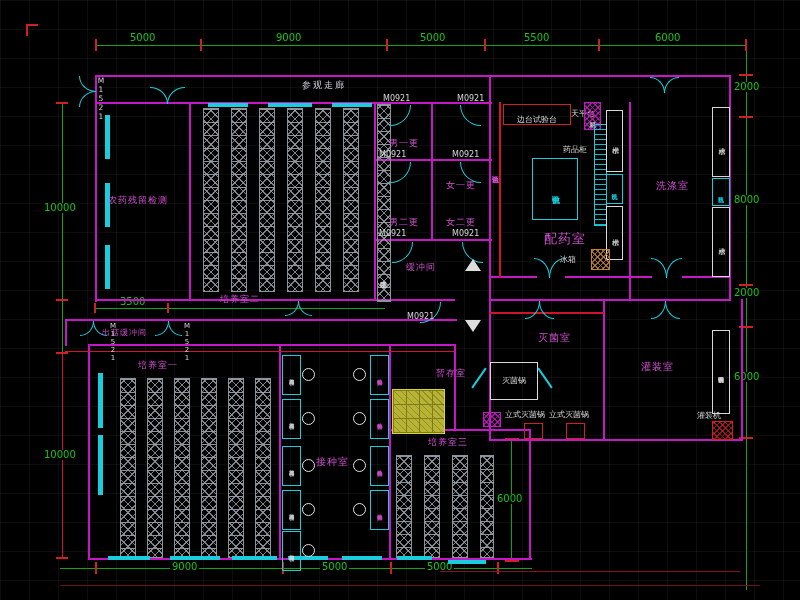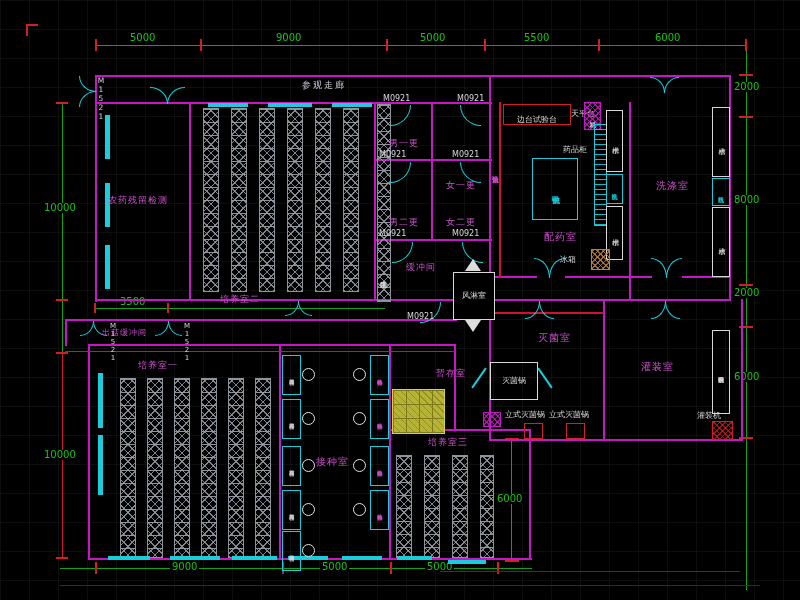--- a/index.html
+++ b/index.html
@@ -205,23 +205,20 @@
   <div class="arc a-bl" style="left:665px;top:301px;width:14px;height:17px;"></div>
   <div class="arc a-br" style="left:525px;top:301px;width:14px;height:17px;"></div>
   <div class="arc a-bl" style="left:539px;top:301px;width:14px;height:17px;"></div>
   <div class="arc a-br" style="left:80px;top:321px;width:13px;height:14px;"></div>
   <div class="arc a-bl" style="left:93px;top:321px;width:13px;height:14px;"></div>
   <div class="arc a-br" style="left:155px;top:321px;width:13px;height:14px;"></div>
   <div class="arc a-bl" style="left:168px;top:321px;width:13px;height:14px;"></div>
   <div class="arc a-br" style="left:285px;top:301px;width:13px;height:14px;"></div>
   <div class="arc a-bl" style="left:298px;top:301px;width:13px;height:14px;"></div>
 
-  <div class="boxw" style="left:453px;top:272px;width:40px;height:46px;border-width:1.5px;z-index:5;background:#000;">
-    <span class="lbl w" style="position:static;font-size:8px;">风淋室</span>
-  </div>
   <div class="tri" style="left:465px;top:259px;border-left:8px solid transparent;border-right:8px solid transparent;border-bottom:12px solid #ddd;"></div>
   <div class="tri" style="left:465px;top:320px;border-left:8px solid transparent;border-right:8px solid transparent;border-top:12px solid #ddd;"></div>
 
   <div class="boxr" style="left:503px;top:104px;width:66px;height:19px;">
     <span class="lbl w" style="position:static;font-size:8px;">边台试验台</span>
   </div>
   <div class="lbl w" style="left:571px;top:110px;">天平台</div>
   <div class="hatchm vt" style="left:584px;top:102px;width:15px;height:26px;">
     <span class="lbl w v" style="position:static;font-size:6.5px;">烘箱</span>
   </div>
@@ -310,21 +307,21 @@
 
   <div class="lbl" style="left:302px;top:81px;color:#cfcfe0;font-size:9px;letter-spacing:2px;">参观走廊</div>
   <div class="lbl m" style="left:108px;top:196px;">农药残留检测</div>
   <div class="lbl m" style="left:220px;top:295px;text-align:center;">培养室二</div>
   <div class="lbl m" style="left:389px;top:139px;">男一更</div>
   <div class="lbl m" style="left:446px;top:139px;margin-top:42px;">女一更</div>
   <div class="lbl m" style="left:389px;top:218px;">男二更</div>
   <div class="lbl m" style="left:446px;top:218px;">女二更</div>
   <div class="lbl m" style="left:406px;top:263px;">缓冲间</div>
   <div class="lbl w v" style="left:380px;top:276px;font-size:6.5px;">洗手消毒区</div>
-  <div class="lbl m" style="left:544px;top:232px;font-size:10px;">配药室</div>
+  <div class="lbl m" style="left:544px;top:232px;font-size:13px;">配药室</div>
   <div class="lbl m" style="left:656px;top:181px;font-size:10px;">洗涤室</div>
   <div class="lbl m" style="left:102px;top:329px;font-size:8px;">出菇缓冲间</div>
   <div class="lbl m" style="left:138px;top:361px;">培养室一</div>
   <div class="lbl m" style="left:316px;top:457px;font-size:10px;">接种室</div>
   <div class="lbl m" style="left:428px;top:438px;">培养室三</div>
   <div class="lbl m" style="left:436px;top:369px;">暂存室</div>
   <div class="lbl m" style="left:538px;top:333px;font-size:10px;">灭菌室</div>
   <div class="lbl m" style="left:641px;top:362px;font-size:10px;">灌装室</div>
 
   <div class="lbl w v" style="left:97px;top:76px;font-size:7.5px;">M1521</div>

